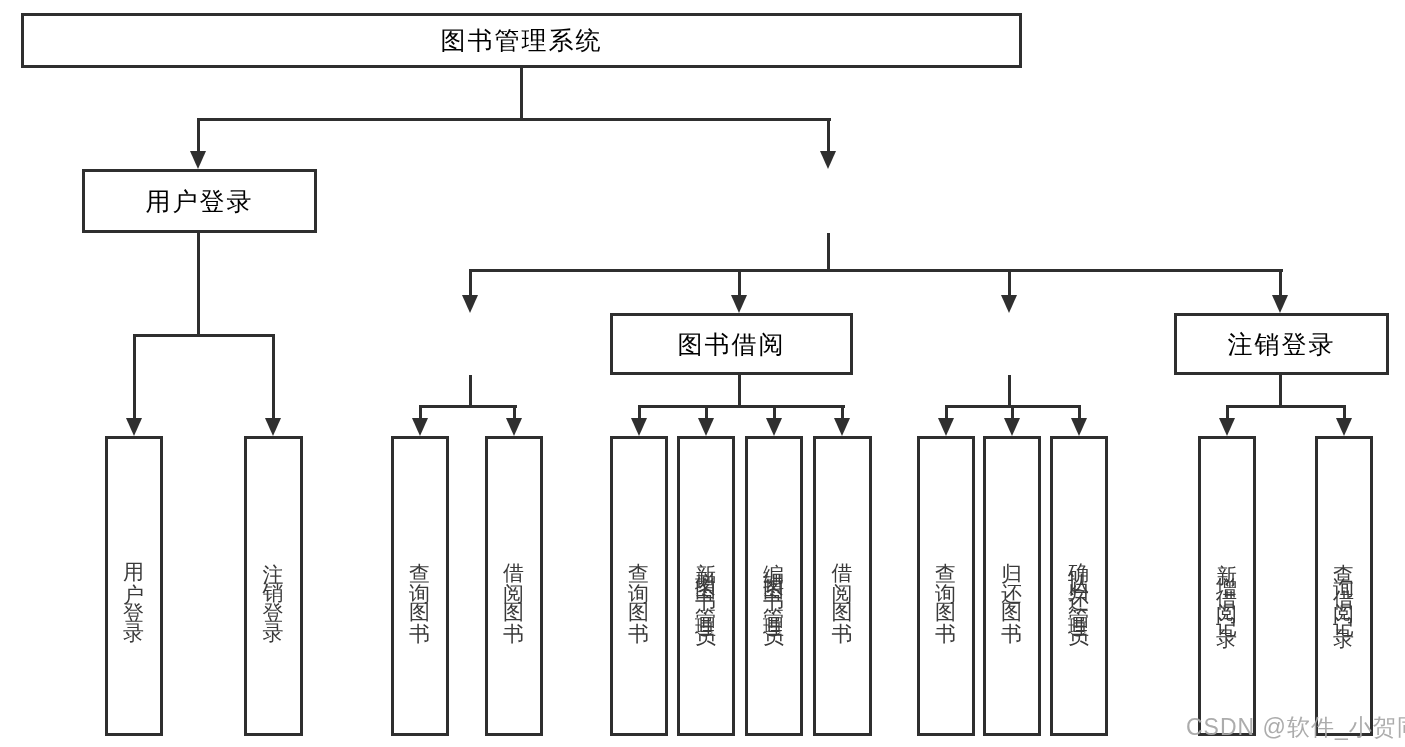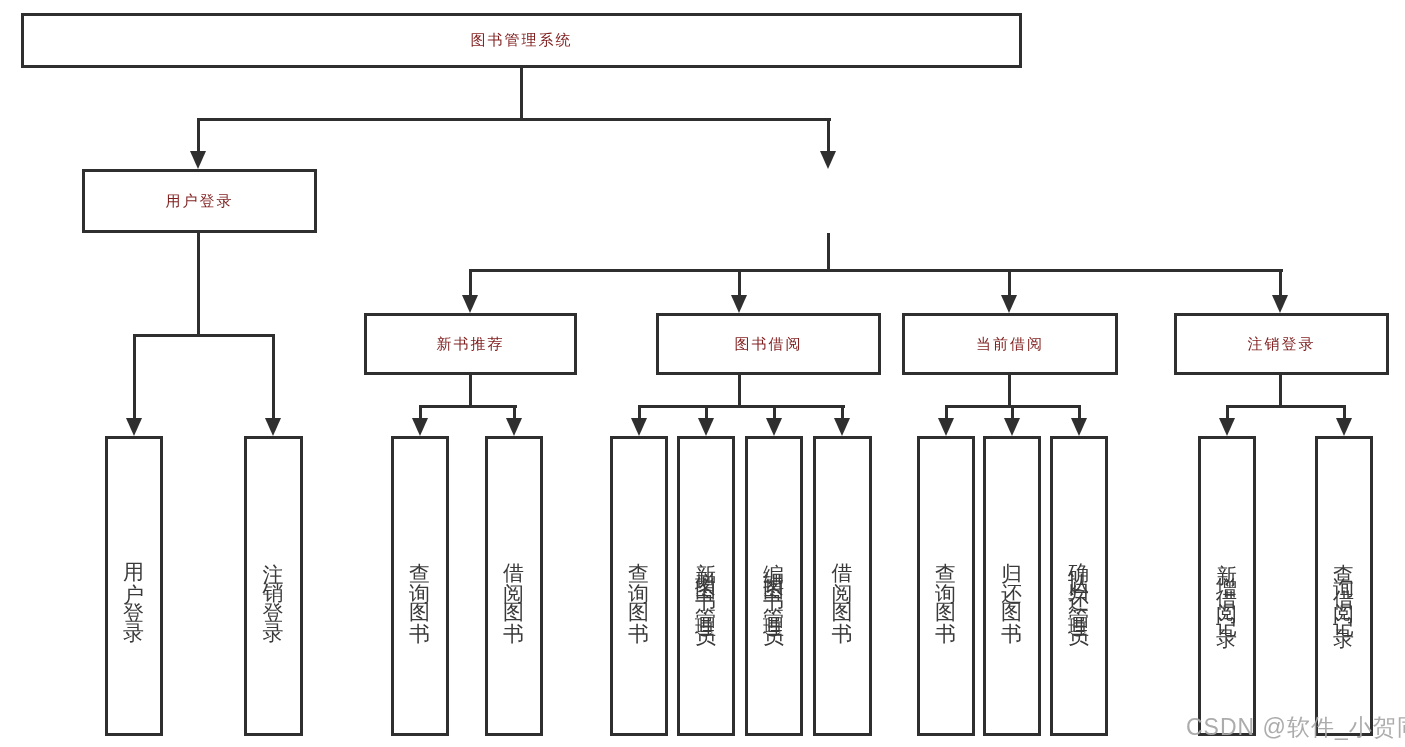--- a/index.html
+++ b/index.html
@@ -3,21 +3,21 @@
 <meta charset="utf-8">
 <style>
   html,body{margin:0;padding:0;background:#ffffff;}
   body{width:1405px;height:747px;position:relative;overflow:hidden;
        font-family:"Liberation Sans","DejaVu Sans",sans-serif;color:#333;}
   .canvas{position:absolute;left:0;top:0;width:1405px;height:747px;background:#fff;}
 
   
   .node{position:absolute;box-sizing:border-box;border:3px solid #2f2f2f;background:#fff;
         display:flex;align-items:center;justify-content:center;z-index:2;}
-  .hlabel{font-size:15px;letter-spacing:2px;color:#7f1d1d;white-space:nowrap;}
+  .hlabel{font-size:25px;letter-spacing:2px;color:#000000;white-space:nowrap;}
   .vtext{writing-mode:vertical-rl;text-orientation:mixed;font-size:21px;color:#3a3a3a;
          line-height:1;white-space:nowrap;}
 
   
   .line{position:absolute;background:#2f2f2f;z-index:1;}
   .line.v{width:3px;}
   .line.h{height:3px;}
   .arrow{position:absolute;width:0;height:0;z-index:1;
          border-left:8px solid transparent;border-right:8px solid transparent;
          border-top:18px solid #2f2f2f;}
@@ -90,28 +90,22 @@
   <div class="arrow" style="left:1336px;top:418px"></div>
 
   <div class="node" style="left:21px;top:13px;width:1001px;height:55px">
     <span class="hlabel">图书管理系统</span>
   </div>
 
   <div class="node" style="left:82px;top:169px;width:235px;height:64px">
     <span class="hlabel">用户登录</span>
   </div>
 
-  <div class="node" style="left:364px;top:313px;width:213px;height:62px">
-    <span class="hlabel">新书推荐</span>
-  </div>
-  <div class="node" style="left:656px;top:313px;width:225px;height:62px">
+  <div class="node" style="left:610px;top:313px;width:243px;height:62px">
     <span class="hlabel">图书借阅</span>
-  </div>
-  <div class="node" style="left:902px;top:313px;width:216px;height:62px">
-    <span class="hlabel">当前借阅</span>
   </div>
   <div class="node" style="left:1174px;top:313px;width:215px;height:62px">
     <span class="hlabel">注销登录</span>
   </div>
 
   <div class="node" style="left:105px;top:436px;width:58px;height:300px">
     <span class="vtext" style="letter-spacing: 20px;">用户登录</span>
   </div>
   <div class="node" style="left:244px;top:436px;width:59px;height:300px">
     <span class="vtext" style="letter-spacing: 20px;">注销登录</span>

